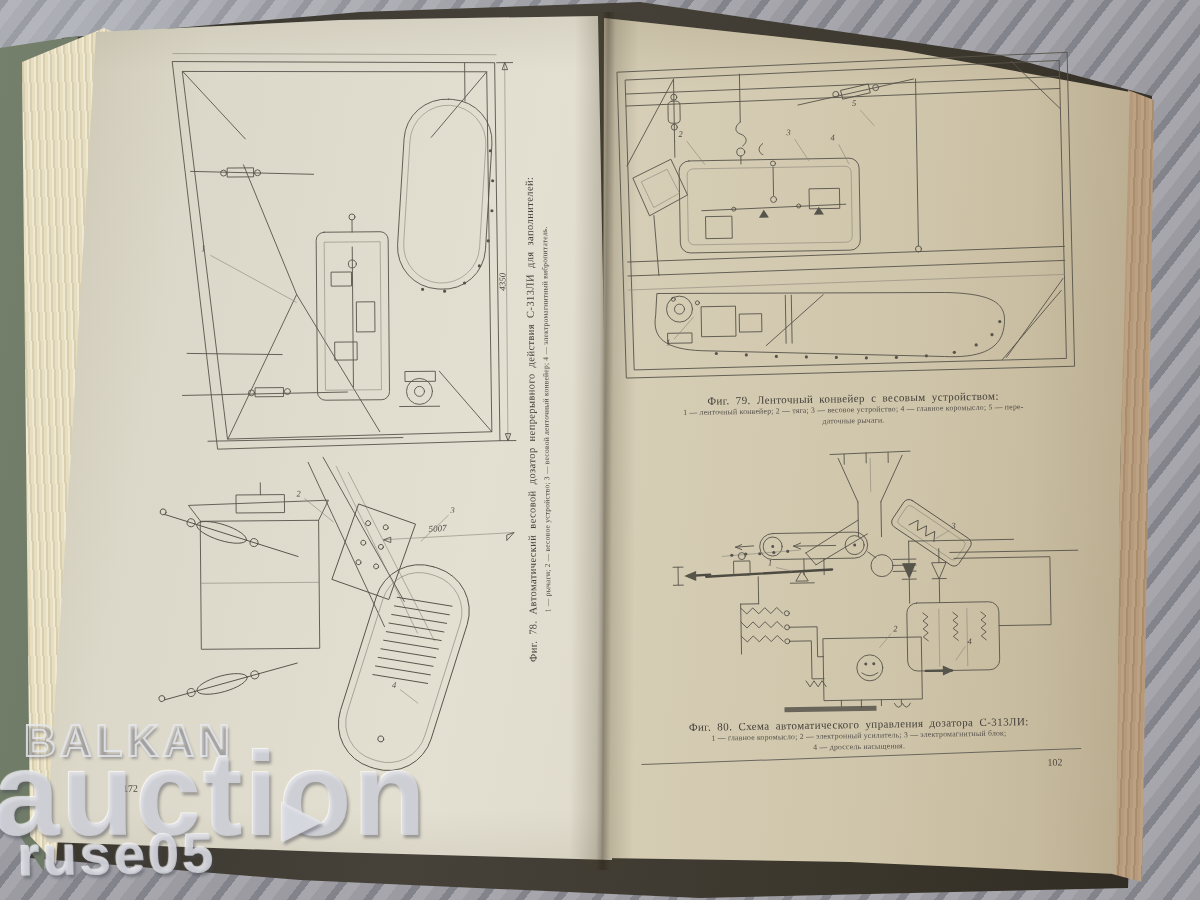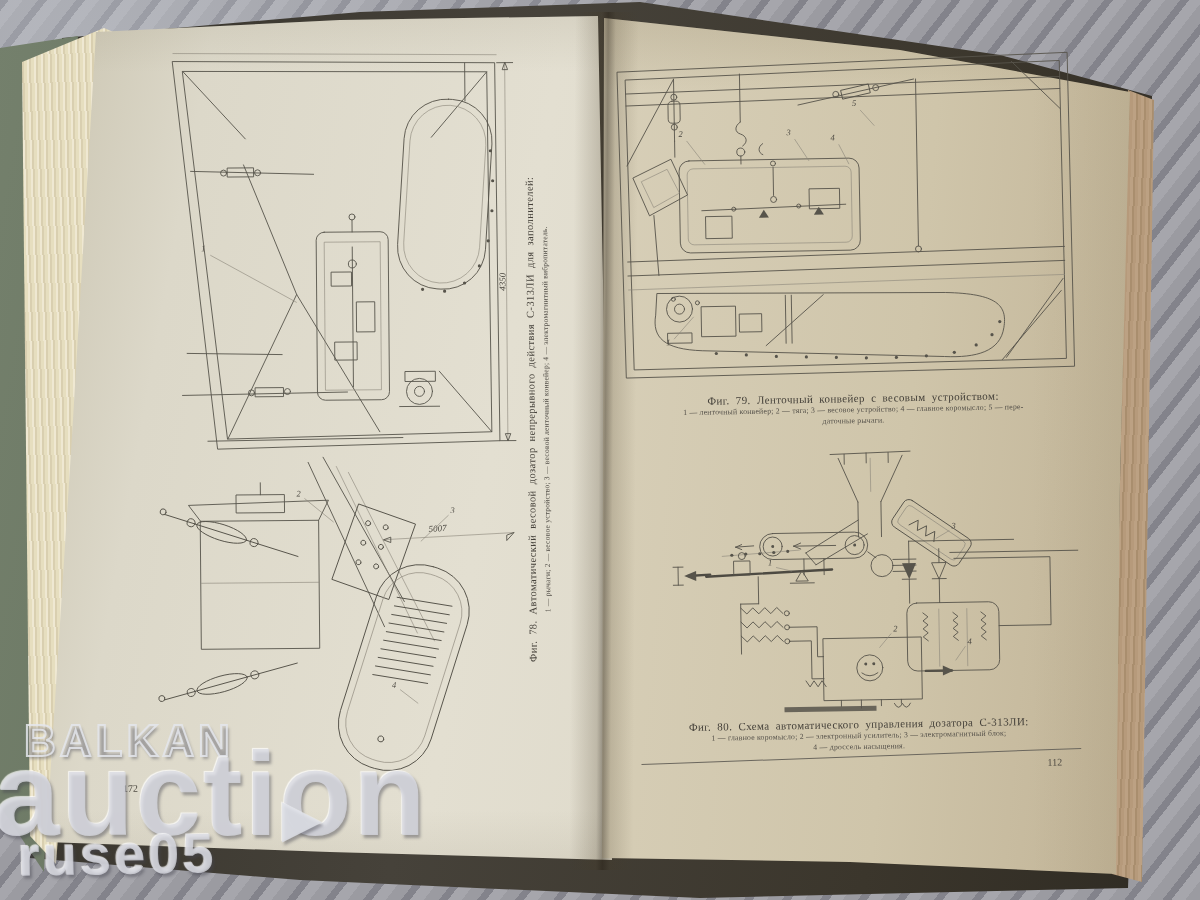--- a/index.html
+++ b/index.html
@@ -440,21 +440,21 @@
 
     <div id="fig80-caption" class="abs">
       <div class="cap-title">Фиг. 80. Схема автоматического управления дозатора С-313ЛИ:</div>
       <div class="cap-legend">
         <div>1 — главное коромысло; 2 — электронный усилитель; 3 — электромагнитный блок;</div>
         <div>4 — дроссель насыщения.</div>
       </div>
     </div>
 
     <div id="footer-rule" class="abs"></div>
-    <div id="pn-127" class="pagenum abs">112</div>
+    <div id="pn-127" class="pagenum abs">102</div>
   </div>
 
   <div id="watermark" class="abs">
     <div id="wm-top" class="wm">BALKAN</div>
     <div id="wm-main" class="wm">auction</div>
     <div id="wm-arrow" class="wm">▶</div>
     <div id="wm-sub" class="wm">ruse05</div>
   </div>
 
 </div>

